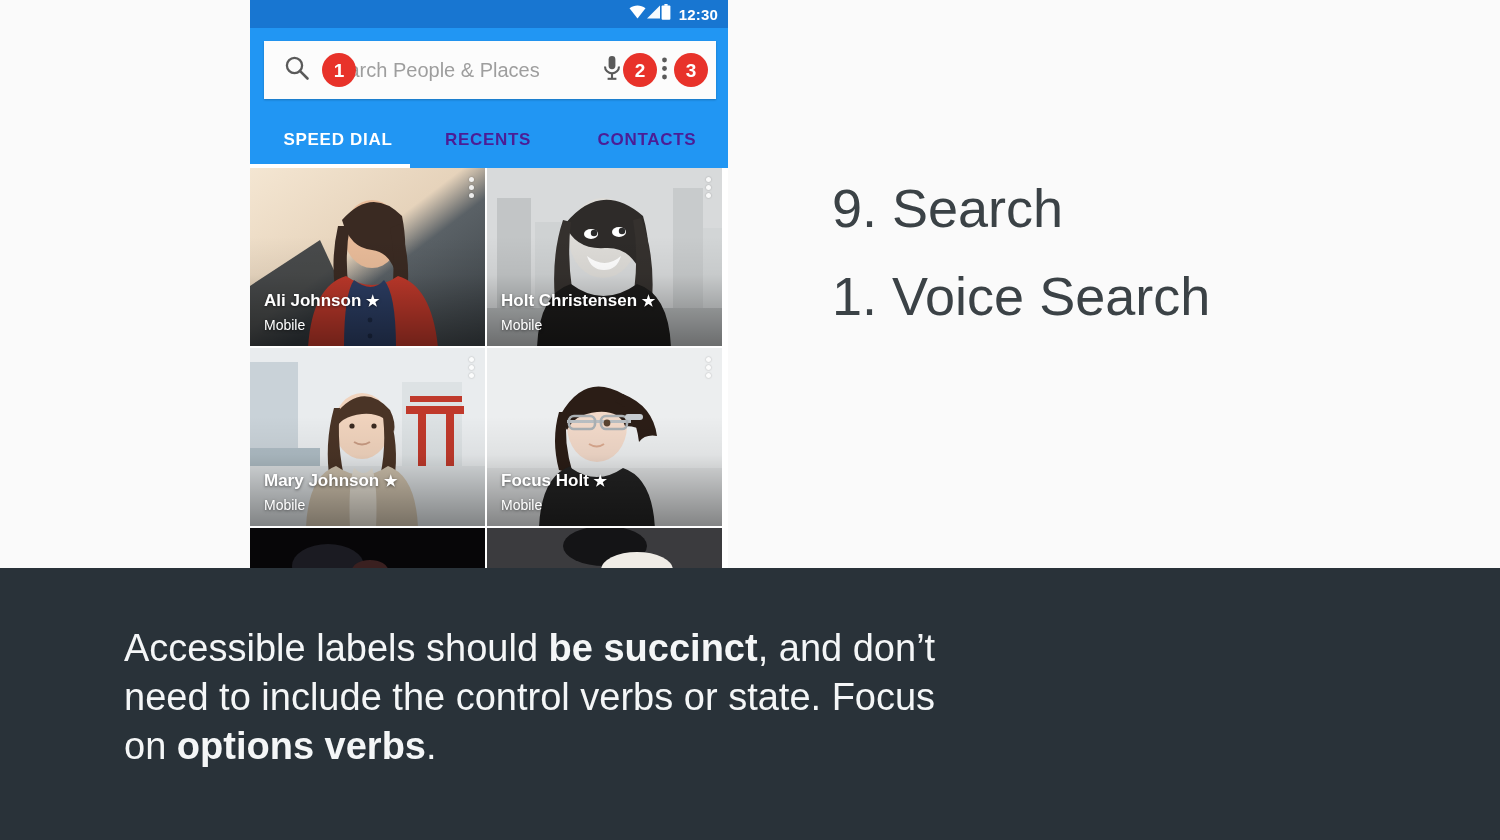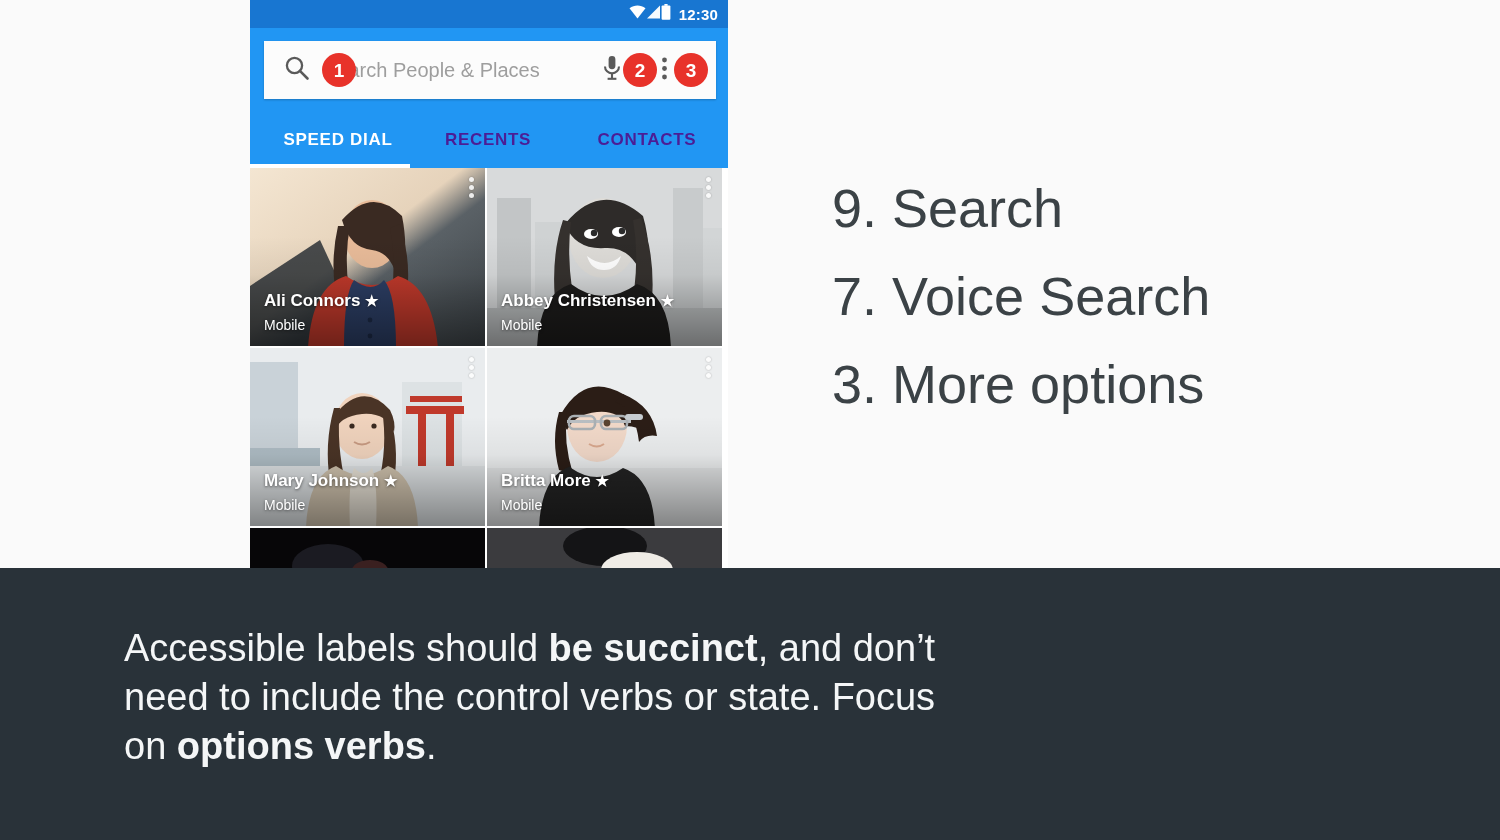--- a/index.html
+++ b/index.html
@@ -347,21 +347,21 @@
         </svg>
       </div>
       <div class="scrim"></div>
       <div class="overflow">
           <i></i>
           <i></i>
           <i></i>
         </div>
       <div class="label">
         <div class="cname">
-          <span>Ali Connors</span>
+          <span>Ali Johnson</span>
           <span class="star">★</span>
         </div>
         <div class="csub">Mobile</div>
       </div>
     </div>
 
     <div class="card">
       <div class="photo">
         <svg width="237" height="180" viewBox="0 0 237 180" preserveAspectRatio="xMidYMid slice">
           <rect width="237" height="180" fill="#d8dadb"></rect>
@@ -383,21 +383,21 @@
         </svg>
       </div>
       <div class="scrim"></div>
       <div class="overflow">
           <i></i>
           <i></i>
           <i></i>
         </div>
       <div class="label">
         <div class="cname">
-          <span>Abbey Christensen</span>
+          <span>Holt Christensen</span>
           <span class="star">★</span>
         </div>
         <div class="csub">Mobile</div>
       </div>
     </div>
 
     <div class="card">
       <div class="photo">
         <svg width="237" height="180" viewBox="0 0 237 180" preserveAspectRatio="xMidYMid slice">
           <rect width="237" height="180" fill="#e9ecee"></rect>
@@ -454,21 +454,21 @@
         </svg>
       </div>
       <div class="scrim"></div>
       <div class="overflow">
           <i></i>
           <i></i>
           <i></i>
         </div>
       <div class="label">
         <div class="cname">
-          <span>Britta More</span>
+          <span>Focus Holt</span>
           <span class="star">★</span>
         </div>
         <div class="csub">Mobile</div>
       </div>
     </div>
 
     <div class="card partial">
       <div class="photo">
         <svg width="237" height="44" viewBox="0 0 237 44" preserveAspectRatio="xMidYMid slice">
           <rect width="237" height="44" fill="#070608"></rect>
@@ -485,21 +485,20 @@
           <ellipse cx="150" cy="42" rx="36" ry="18" fill="#efece6"></ellipse>
         </svg>
       </div>
     </div>
 
   </div>
 </div>
 
 <div id="annotations">
   <div class="ann-item">9. Search</div>
-  <div class="ann-item">7. Voice Search</div>
-  <div class="ann-item">3. More options</div>
+  <div class="ann-item">1. Voice Search</div>
 </div>
 
 <div id="footer">
   <div class="caption">
     <span>Accessible labels should </span><b>be succinct</b><span>, and don’t need to include the control verbs or state. Focus on </span><b>options verbs</b><span>.</span>
   </div>
 </div>
 
 </body></html>

